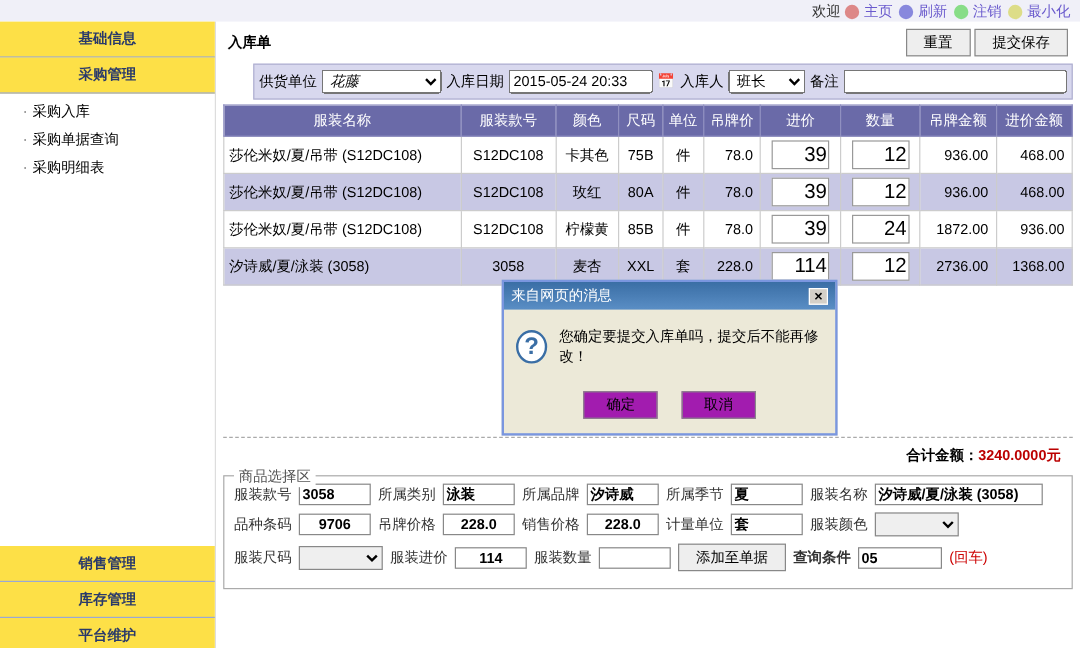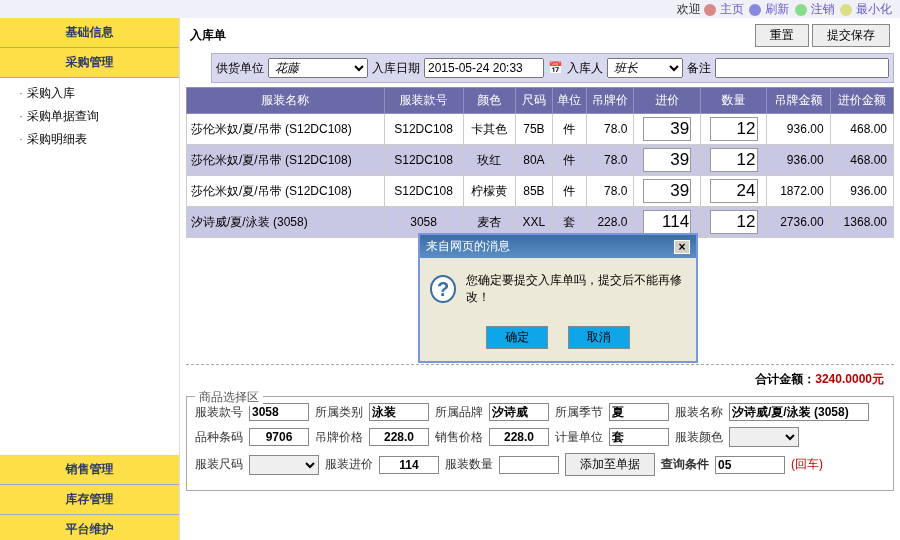--- a/index.html
+++ b/index.html
@@ -14,21 +14,21 @@
 .sb-item { padding: 3px 19px; cursor: pointer; }
 .sb-item::before { content: "·"; margin-right: 4px; color: #666; }
 .sb-spacer { height: 300px; }
 .content { flex: 1; padding: 0 6px; position: relative; }
 .page-title { font-weight: bold; padding: 6px 4px; display: flex; justify-content: space-between; align-items: center; }
 .btn { border: 1px solid #888; background: #eee; padding: 2px 14px; cursor: pointer; font-size: 12px; }
 .filter-bar { background: #d8d8ee; border: 1px solid #b0b0d0; padding: 4px; display: flex; align-items: center; gap: 4px; margin-left: 25px; }
 .filter-bar select, .filter-bar input { font-size: 12px; padding: 1px 2px; }
 .sel { width: 100px; font-style: italic; }
 .dt { width: 120px; }
-.sm { width: 76px; font-style: italic; }
+.sm { width: 64px; }
 table.grid { width: 100%; border-collapse: collapse; margin-top: 4px; }
 table.grid th { background: #6a6aa8; color: #fff; font-weight: normal; padding: 4px 2px; border: 1px solid #9090c0; font-size: 12px; }
 table.grid td { border: 1px solid #ccc; padding: 3px 4px; text-align: center; background: #fff; }
 table.grid tr.alt td { background: #c8c8e4; }
 table.grid td.l { text-align: left; }
 table.grid td.r { text-align: right; padding-right: 6px; }
 table.grid input { width: 48px; text-align: right; border: 1px solid #999; font-size: 17px; padding: 1px; }
 .total-row { text-align: right; font-weight: bold; padding: 6px 10px; border-top: 1px dashed #aaa; margin-top: 6px; }
 .total-row span.v { color: #b00; }
 .pick-area { border: 1px solid #aaa; margin-top: 2px; padding: 6px 8px 8px; position: relative; }
@@ -38,21 +38,21 @@
 .pick-row input, .pick-row select { font-size: 12px; padding: 1px 2px; border: 1px solid #888; }
 .w60 { width: 60px; } .w70 { width: 70px; } .w120 { width: 140px; }
 .link { color: #c00; cursor: pointer; }
 .dialog-mask { position: absolute; left: 0; top: 0; right: 0; bottom: 0; }
 .dialog { position: absolute; left: 238px; top: 215px; width: 280px; background: #ece9d8; border: 2px solid #7a96df; font-family: Tahoma, Arial; }
 .dialog .titlebar { background: linear-gradient(#3a6ea5,#5a8ec5); color: #fff; padding: 3px 6px; display: flex; justify-content: space-between; align-items: center; font-size: 12px; }
 .dialog .titlebar .x { background: #d4d0c8; color: #000; width: 16px; height: 14px; text-align: center; line-height: 12px; border: 1px solid #fff; cursor: pointer; font-weight: bold; }
 .dialog .body { padding: 14px 10px; display: flex; gap: 10px; align-items: center; }
 .dialog .q { width: 28px; height: 28px; border-radius: 50%; border: 2px solid #3a6ea5; color: #3a6ea5; text-align: center; line-height: 24px; font-size: 20px; font-weight: bold; background: #fff; }
 .dialog .btns { text-align: center; padding: 6px 0 12px; }
-.dialog .btns button { padding: 2px 18px; margin: 0 8px; border: 1px solid #888; background: #0ea5e9; cursor: pointer; font-size: 12px; }
+.dialog .btns button { padding: 2px 18px; margin: 0 8px; border: 1px solid #888; background: #a21caf; cursor: pointer; font-size: 12px; }
 </style>
 </head>
 <body>
 
 <div class="topbar">
   <span>欢迎</span>
   <span class="ico" style="background:#d88"></span><a>主页</a>
   <span class="ico" style="background:#88d"></span><a>刷新</a>
   <span class="ico" style="background:#8d8"></span><a>注销</a>
   <span class="ico" style="background:#dd8"></span><a>最小化</a>

